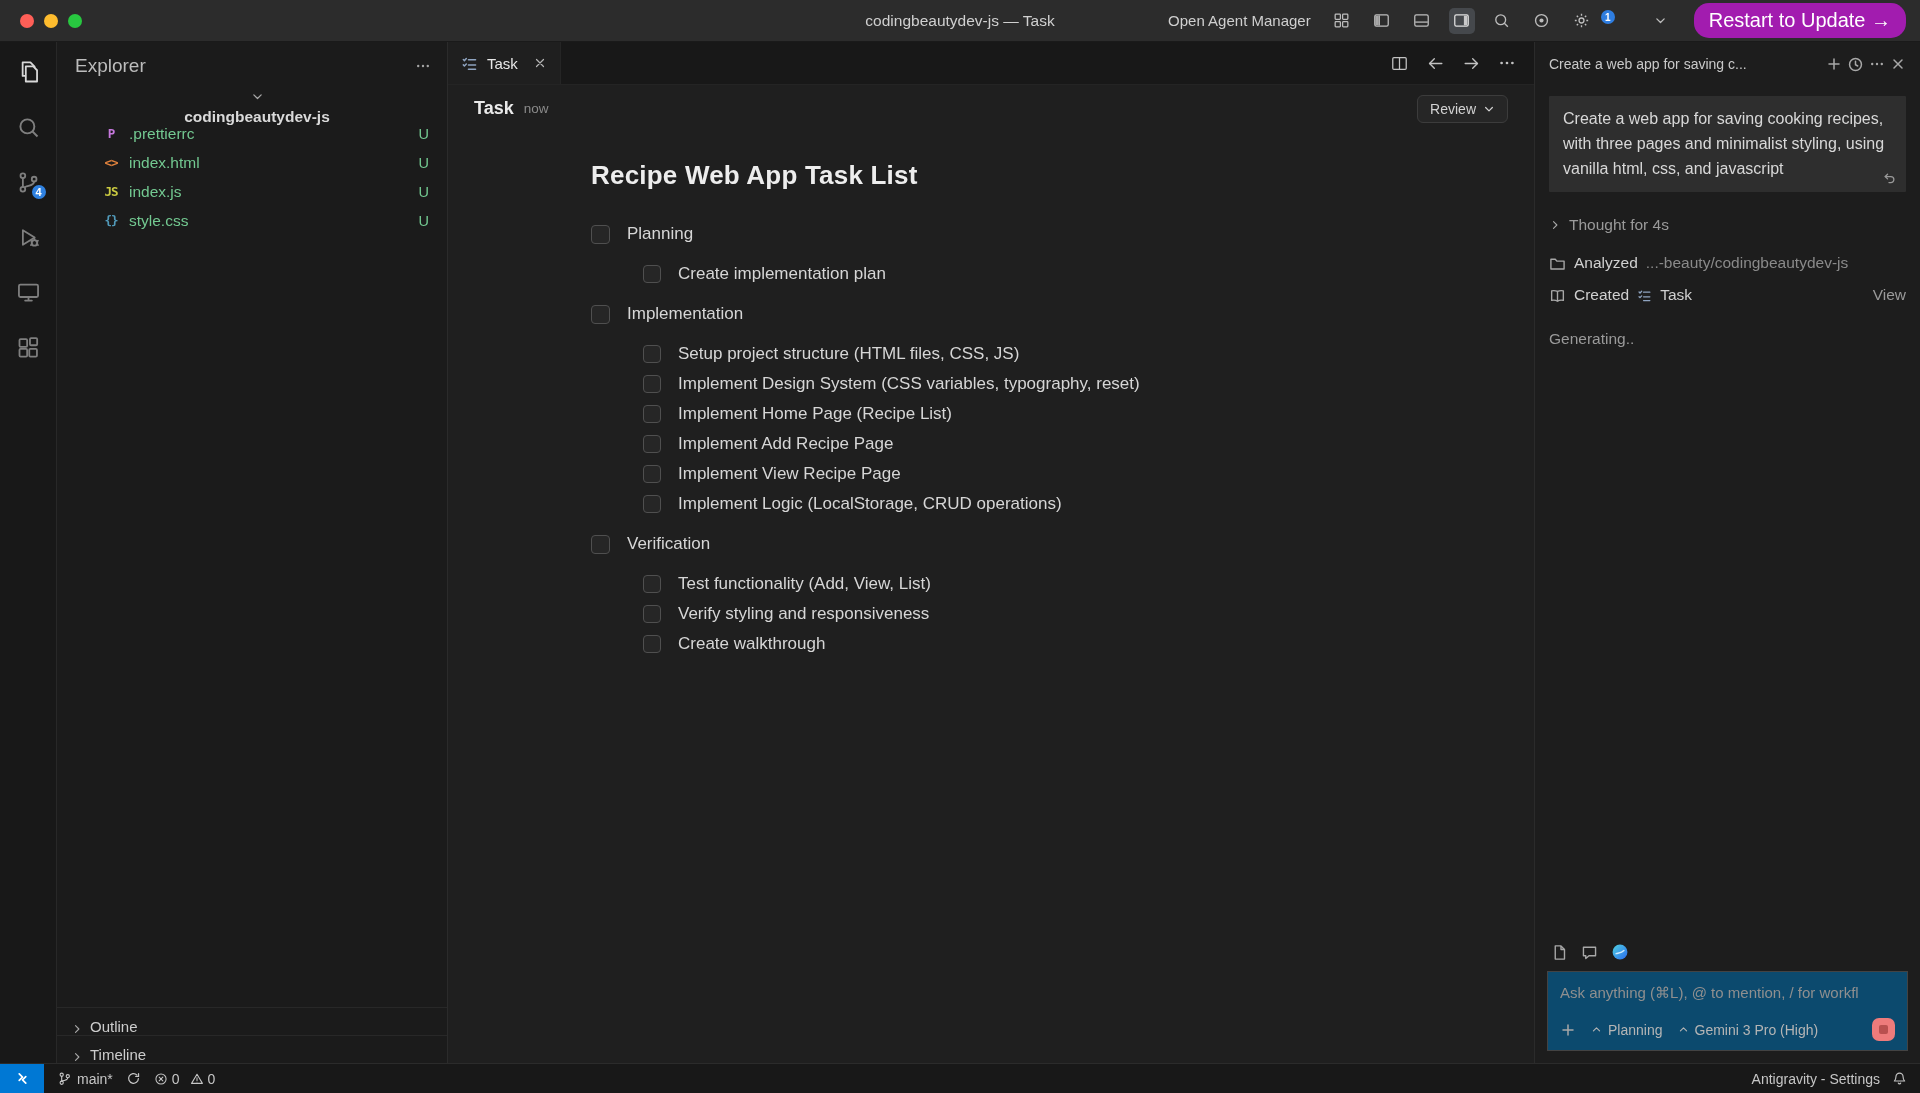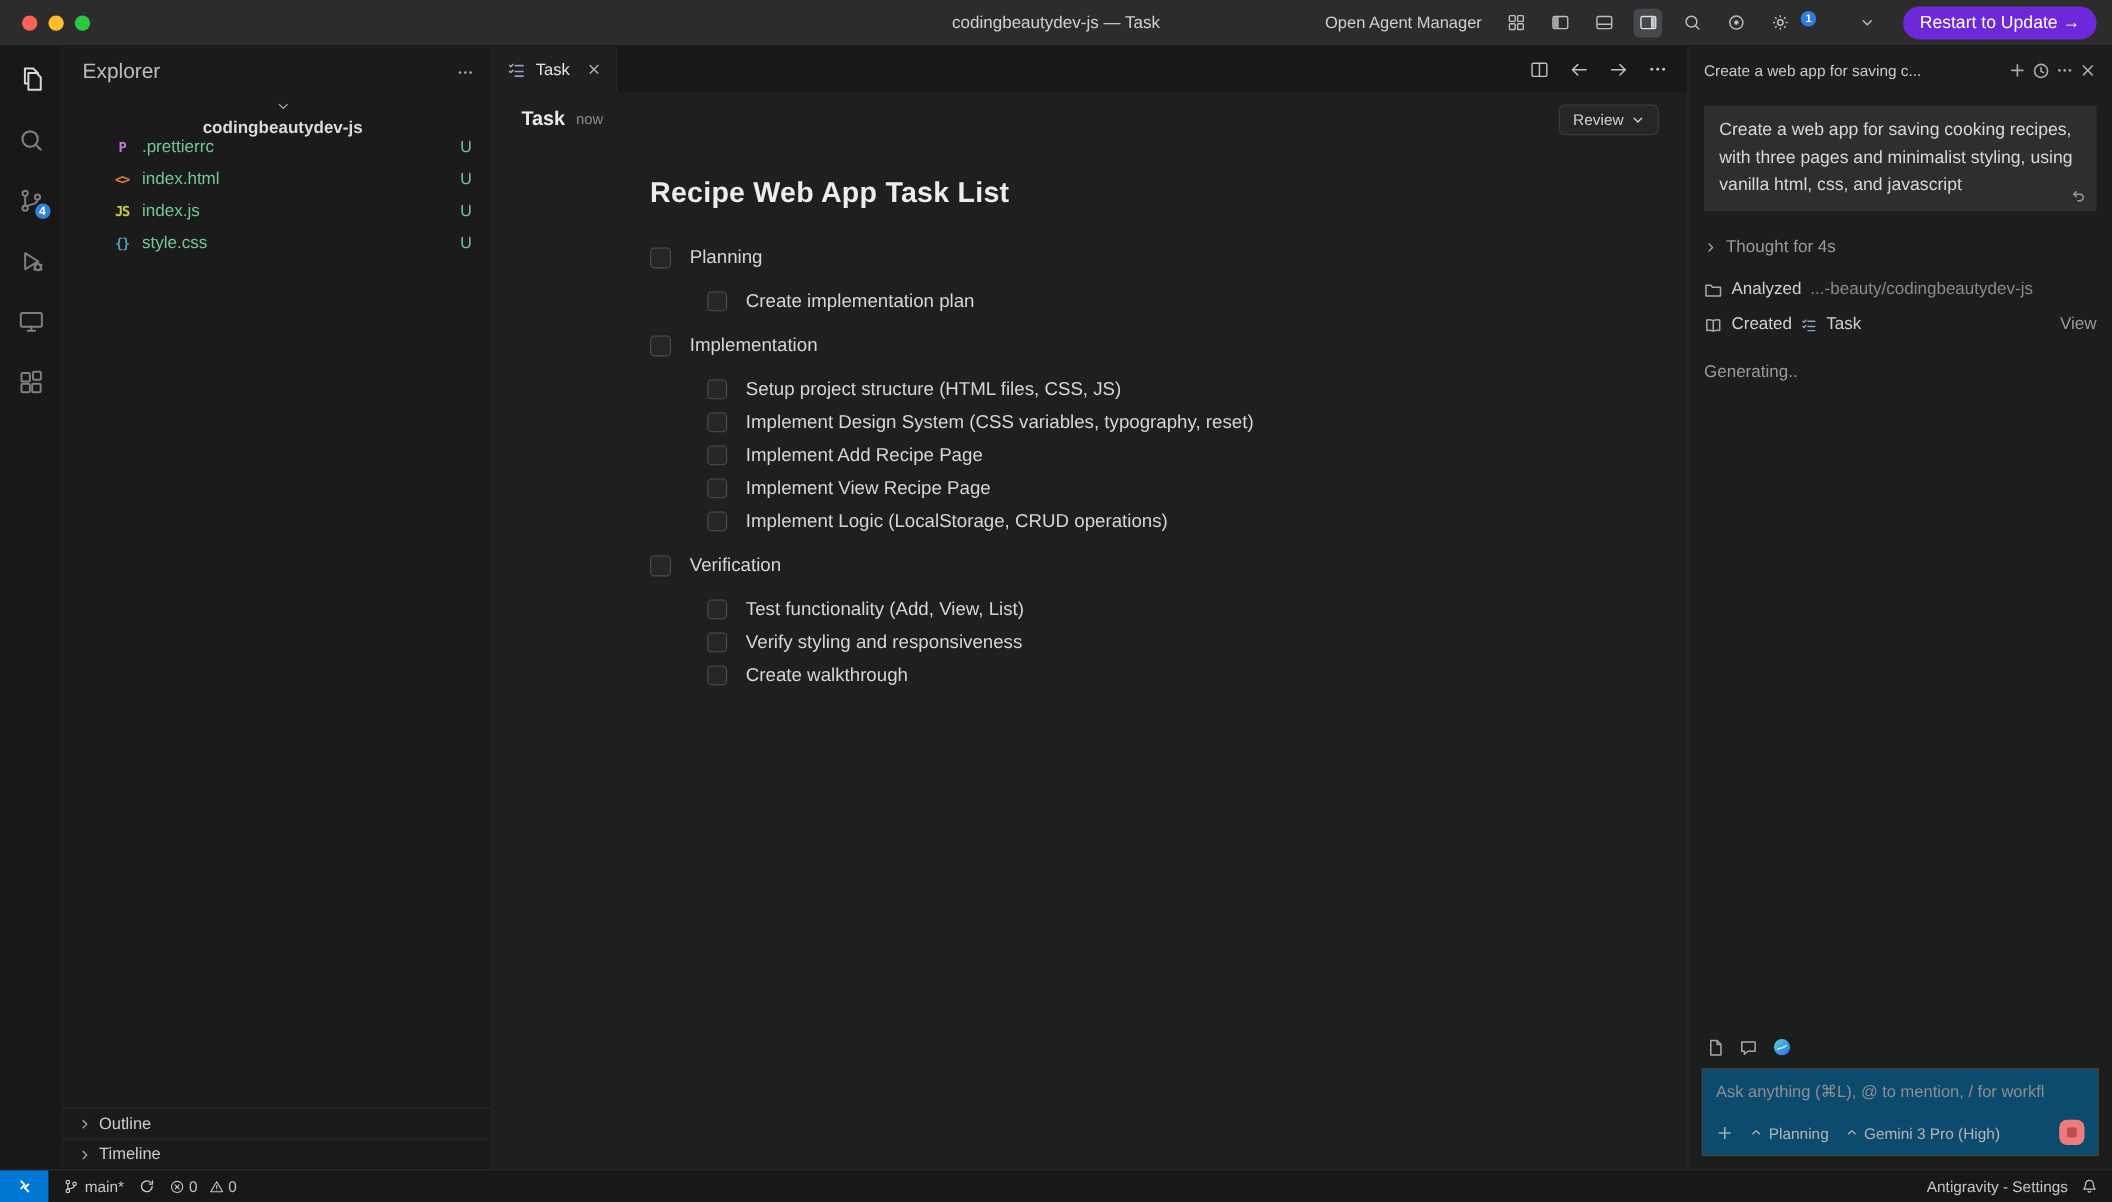--- a/index.html
+++ b/index.html
@@ -13,21 +13,21 @@
   .light { width:14px; height:14px; border-radius:50%; }
   .light.red { background:#ff5f57; } .light.yellow { background:#febc2e; } .light.green { background:#28c840; }
   .tb-title { position:absolute; left:50%; transform:translateX(-50%); color:#d0d0d0; font-size:15.5px; white-space:nowrap; }
   .tb-right { position:absolute; right:14px; display:flex; align-items:center; gap:14px; }
   .tb-label { color:#cfcfcf; font-size:15px; margin-right:4px; }
   .tb-ico { width:26px; height:26px; display:flex; align-items:center; justify-content:center; color:#bdbdbd; border-radius:5px; }
   .tb-ico.active { background:#45484c; color:#e0e0e0; }
   .avatar-wrap { position:relative; width:25px; height:25px; }
   .avatar { width:25px; height:25px; border-radius:50%; background:radial-gradient(circle at 35% 30%, #7db4f7, #2a66c8); }
   .avatar-badge { position:absolute; left:-8px; top:2px; min-width:14px; height:14px; border-radius:8px; background:#2e7de0; color:#fff; font-size:10px; font-weight:700; display:flex; align-items:center; justify-content:center; padding:0 3px; }
-  .restart-btn { background:#6d28d9; color:#fff; font-size:16px; border:none; border-radius:15px; padding:6px 15px; margin-left:6px; white-space:nowrap; font-family:inherit; }
+  .restart-btn { background:#a21caf; color:#fff; font-size:20px; border:none; border-radius:15px; padding:6px 15px; margin-left:6px; white-space:nowrap; font-family:inherit; }
 
   
   .main { flex:1; display:flex; min-height:0; }
 
   
   .activitybar { width:57px; flex:none; background:#181818; border-right:1px solid #282828; display:flex; flex-direction:column; align-items:center; padding-top:16px; gap:26px; }
   .ab-icon { width:29px; height:29px; display:flex; align-items:center; justify-content:center; color:#7f7f7f; position:relative; }
   .ab-icon.active { color:#d8d8d8; }
   .ab-badge { position:absolute; right:-5px; bottom:-4px; width:18px; height:18px; border-radius:50%; background:#2f81e0; color:#fff; font-size:11px; font-weight:700; display:flex; align-items:center; justify-content:center; border:2px solid #181818; }
 
@@ -37,21 +37,21 @@
   .sb-more { color:#a5a5a5; display:flex; }
   .tree { flex:1; min-height:0; font-size:15.5px; }
   .tree-row { height:29px; display:flex; align-items:center; color:#cfcfcf; }
   .tree-root { padding-left:10px; gap:5px; font-weight:600; color:#dadada;flex-direction:column; }
   .file-row { padding-left:44px; gap:8px; }
   .file-glyph { width:20px; text-align:center; font-weight:700; font-size:12.5px; font-family:"DejaVu Sans Mono", monospace; flex:none; letter-spacing:-1px; }
   .f0 .file-glyph { color:#c678dd; } .f1 .file-glyph { color:#e0823d; } .f2 .file-glyph { color:#cbcb41; } .f3 .file-glyph { color:#519aba; }
   .file-name { color:#73c991; flex:1; }
   .file-badge { color:#73c991; font-size:14.5px; margin-right:18px; }
   .sb-bottom { flex:none; }
-  .sb-section { height:28px; display:flex; align-items:center; gap:7px; padding-left:14px; border-top:1px solid #282828; color:#cccccc; font-size:15px; }
+  .sb-section { height:28px; display:flex; align-items:flex-end; gap:7px; padding-left:14px; border-top:1px solid #282828; color:#cccccc; font-size:15px; }
   .chev { color:#a8a8a8; display:flex; }
 
   
   .editor { flex:1; min-width:0; display:flex; flex-direction:column; background:#1f1f1f; }
   .tabbar { height:43px; flex:none; background:#181818; display:flex; align-items:stretch; justify-content:space-between; border-bottom:1px solid #242424; }
   .tab { display:flex; align-items:center; gap:9px; padding:0 13px; background:#1f1f1f; border-right:1px solid #252525; color:#e7e7e7; font-size:15px; }
   .tab-close { color:#b5b5b5; display:flex; margin-left:6px; }
   .tab-actions { display:flex; align-items:center; gap:17px; padding-right:18px; color:#c2c2c2; }
   .doc-header { height:47px; flex:none; display:flex; align-items:center; padding:0 26px; gap:10px; }
   .doc-title { font-size:18px; font-weight:700; color:#eaeaea; }
@@ -363,20 +363,24 @@
           <div class="task-row child">
             <span class="checkbox"></span>
             <span>Setup project structure (HTML files, CSS, JS)</span>
           </div>
           <div class="task-row child">
             <span class="checkbox"></span>
             <span>Implement Design System (CSS variables, typography, reset)</span>
           </div>
           <div class="task-row child">
             <span class="checkbox"></span>
+            <span>Implement Home Page (Recipe List)</span>
+          </div>
+          <div class="task-row child">
+            <span class="checkbox"></span>
             <span>Implement Add Recipe Page</span>
           </div>
           <div class="task-row child">
             <span class="checkbox"></span>
             <span>Implement View Recipe Page</span>
           </div>
           <div class="task-row child">
             <span class="checkbox"></span>
             <span>Implement Logic (LocalStorage, CRUD operations)</span>
           </div>

